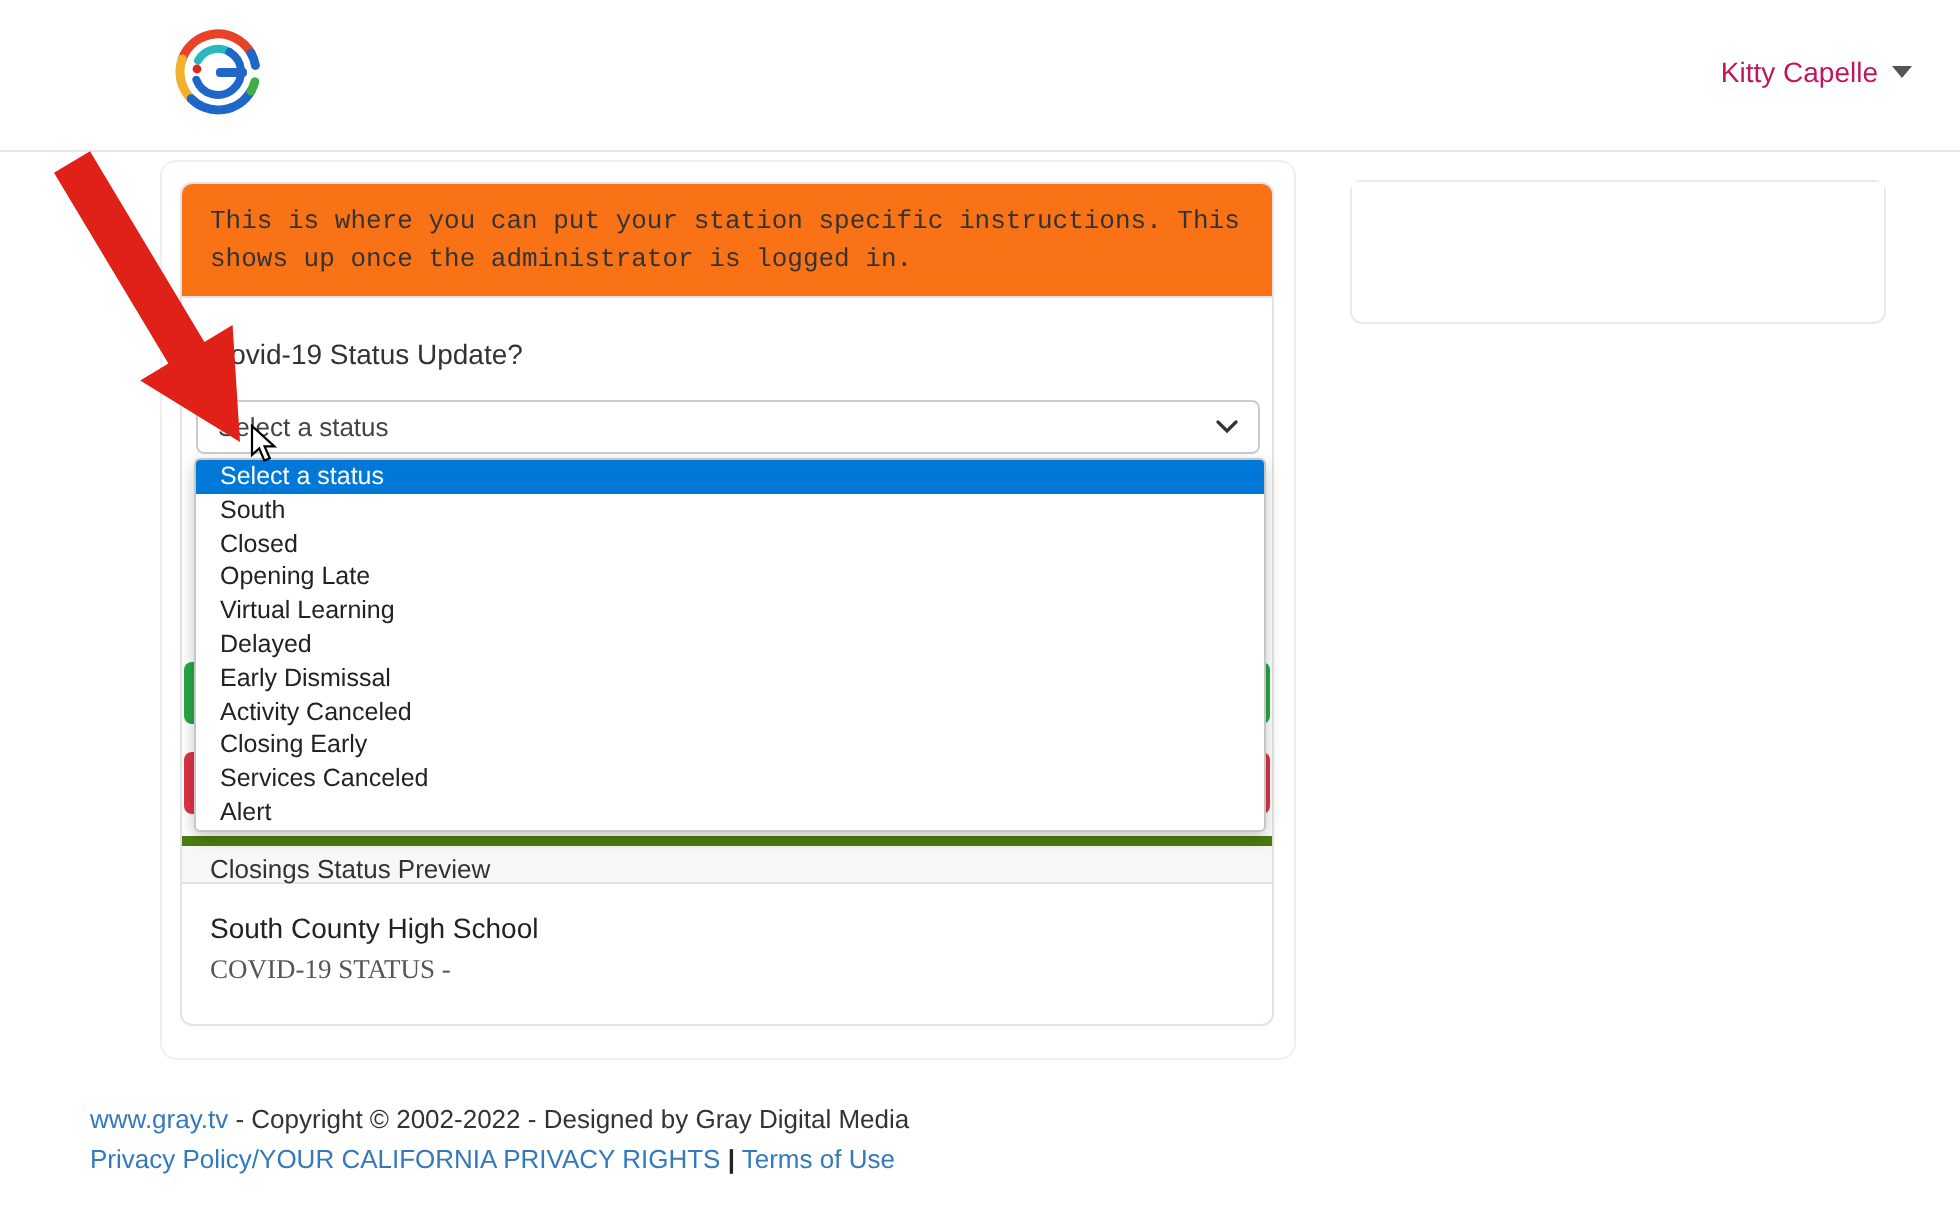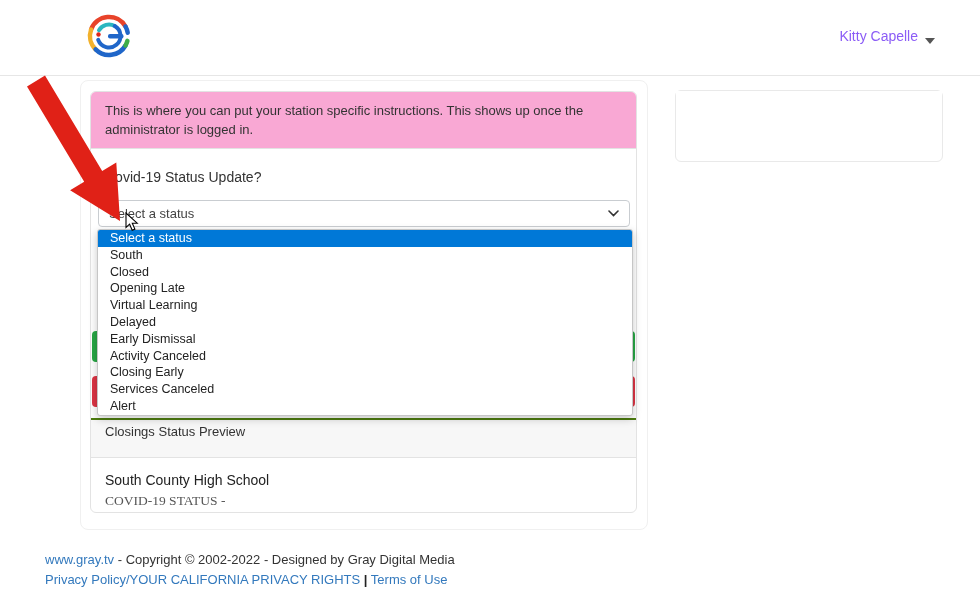--- a/index.html
+++ b/index.html
@@ -2,37 +2,37 @@
 <html><head>
 <meta charset="utf-8">
 <style>
   html,body{margin:0;padding:0;background:#fff;}
   body{font-family:"Liberation Sans", sans-serif;color:#333;}
   #canvas{position:relative;width:980px;height:607px;background:#fff;overflow:hidden;}
 
   
   .topbar{position:absolute;left:0;top:0;width:980px;height:75px;background:#fff;border-bottom:1px solid #e6e6e6;}
   .logo{position:absolute;left:84px;top:11px;width:50px;height:50px;cursor:pointer;}
-  .usermenu{position:absolute;right:45px;top:28px;font-size:14px;color:#8b5cf6;cursor:pointer;display:flex;align-items:flex-end;gap:7px;}
+  .usermenu{position:absolute;right:24px;top:28px;font-size:14px;color:#be185d;cursor:pointer;display:flex;align-items:center;gap:7px;}
   .caret{width:0;height:0;border-left:5px solid transparent;border-right:5px solid transparent;border-top:6px solid #555;display:inline-block;}
 
   
   .outer-card{position:absolute;left:80px;top:80px;width:568px;height:450px;border:1px solid #f0f0f0;border-radius:8px;background:#fff;box-sizing:border-box;}
 
   
   .main-card{position:absolute;left:90px;top:91px;width:547px;height:422px;border:1px solid #e3e3e3;border-radius:6px;background:#fff;box-sizing:border-box;}
-  .instructions{height:57px;box-sizing:border-box;background:#f9a8d4;border-bottom:1px solid #e3e3e3;border-radius:5px 5px 0 0;padding:10px 14px;font-size:13px;line-height:18.5px;color:#333;overflow:hidden;}
+  .instructions{height:57px;box-sizing:border-box;background:#f97316;border-bottom:1px solid #e3e3e3;border-radius:5px 5px 0 0;padding:10px 14px;font-size:13px;line-height:18.5px;color:#333;overflow:hidden;font-family:Liberation Mono, monospace;}
   .covid-body{position:relative;height:269px;box-sizing:border-box;}
   .covid-label{position:absolute;left:14px;top:20px;font-size:14px;color:#333;}
   .status-select{position:absolute;left:7px;right:6px;top:51px;height:27px;box-sizing:border-box;border:1px solid #c9cdd1;border-radius:4px;background:#fff;font-size:13px;color:#444;display:flex;align-items:center;padding:0 10px;cursor:pointer;z-index:5;}
   .status-select .sel-text{flex:1;}
   .btn-sliver{position:absolute;left:1px;right:1px;border-radius:4px;z-index:1;}
   .btn-green{top:182px;height:31px;background:#28a745;}
   .btn-red{top:227px;height:31px;background:#dc3545;}
-  .subheader{height:40px;box-sizing:border-box;background:#f7f7f7;border-top:2px solid #4d7c0f;border-bottom:1px solid #e3e3e3;padding:4px 14px;font-size:13px;color:#333;}
+  .subheader{height:24px;box-sizing:border-box;background:#f7f7f7;border-top:5px solid #4d7c0f;border-bottom:1px solid #e3e3e3;padding:4px 14px;font-size:13px;color:#333;}
   .preview-body{height:72px;box-sizing:border-box;padding:14px 14px 0 14px;}
   .school-name{font-size:14px;font-weight:normal;color:#222;margin-bottom:5px;}
   .school-status{font-size:13.5px;color:#555;font-family:Liberation Serif, serif;}
 
   
   .dropdown{position:absolute;left:97px;top:229px;width:534px;height:185px;background:#fff;border:1px solid #c6c6c6;border-radius:3px;box-shadow:0 3px 8px rgba(0,0,0,.22);z-index:20;overflow:hidden;}
   .opt{height:16.8px;line-height:16.8px;font-size:12.5px;color:#222;padding-left:12px;cursor:pointer;white-space:nowrap;}
   .opt.selected{background:#0078d7;color:#fff;}
 
   

